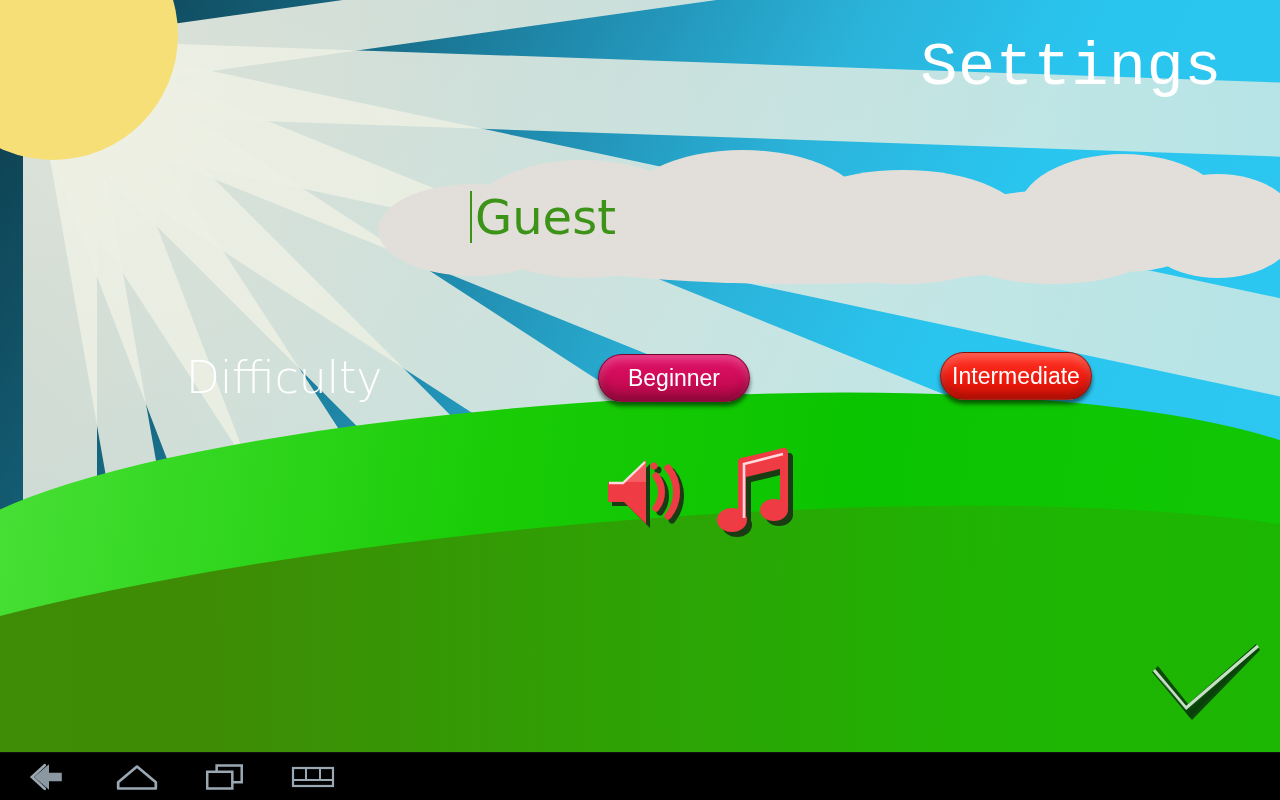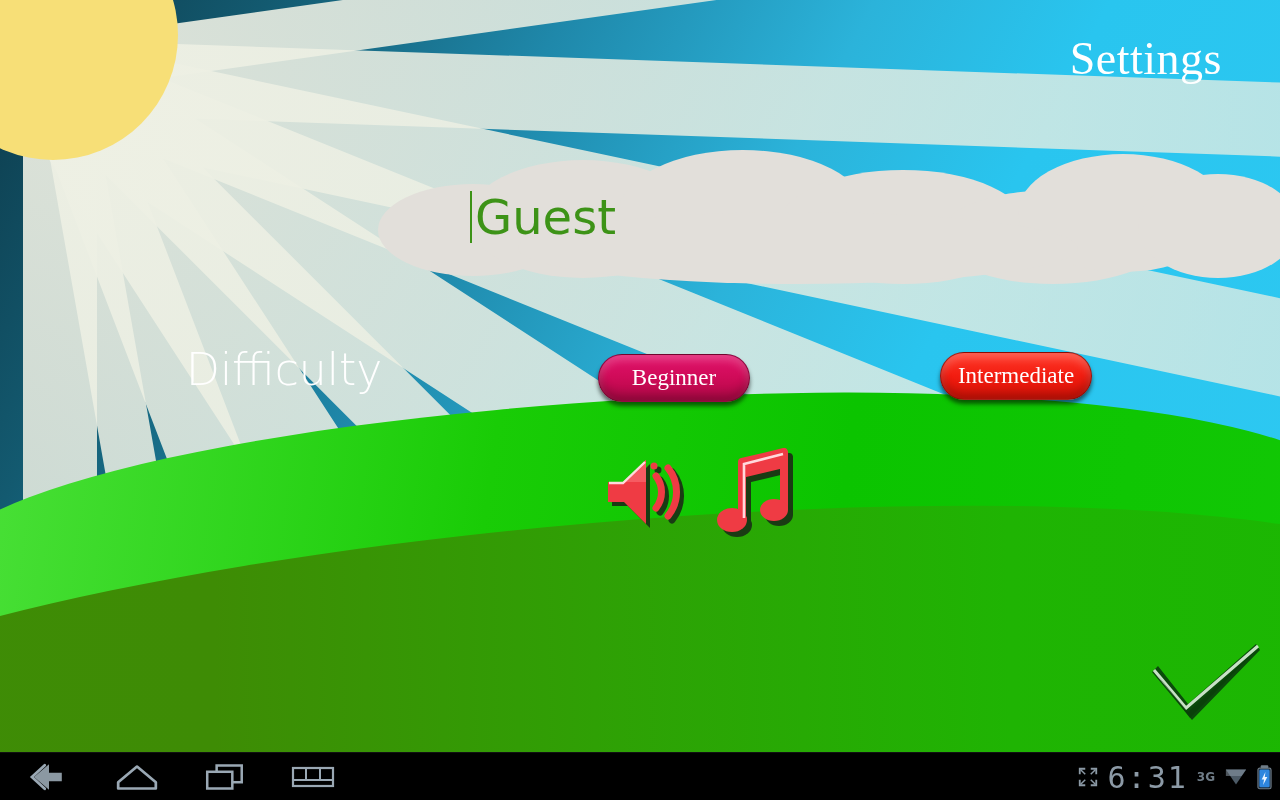--- a/index.html
+++ b/index.html
@@ -48,47 +48,47 @@
 
   
   .sun {
     position:absolute; left:-72px; top:-90px; width:250px; height:250px;
     border-radius:50%; background:#f7df77;
   }
 
   
   .title {
     position:absolute; right:58px; top:32px; color:#fff;
-    font-size:46px; font-weight:300; letter-spacing:.5px;
-    font-family:Liberation Serif, serif;
+    font-size:62px; font-weight:300; letter-spacing:.5px;
+    font-family:Liberation Mono, monospace;
   }
   .label {
     position:absolute; color:#fff; font-size:44px; font-weight:300;
     font-family:"DejaVu Sans", sans-serif; white-space:nowrap;
   }
   .label.player { left:157px; top:190px; }
-  .label.difficulty { left:186px; top:344px; }
+  .label.difficulty { left:186px; top:352px; }
 
   .name-field {
     position:absolute; left:470px; top:186px; width:420px; height:62px;
     display:flex; align-items:center;
   }
   .caret { width:2px; height:52px; background:#3d9317; margin-right:3px; }
   .name-value {
     color:#3d9317; font-size:48px; font-weight:400;
     font-family:"DejaVu Sans", sans-serif; line-height:1;
   }
 
   
   .diff-row { position:absolute; left:598px; top:348px; width:668px; height:58px; }
   .pill {
     position:absolute; top:0; height:48px; border-radius:26px;
     display:flex; align-items:center; justify-content:center;
     color:#fff; font-size:23px; font-weight:400;
-    font-family:Liberation Serif, serif; white-space:nowrap;
+    font-family:Liberation Sans, sans-serif; white-space:nowrap;
     box-shadow:0 4px 4px rgba(0,0,0,.55), inset 0 -6px 10px rgba(0,0,0,.22), inset 0 5px 8px rgba(255,255,255,.22);
     border:1px solid rgba(0,0,0,.35);
     cursor:pointer;
   }
   .pill.unselected { background:linear-gradient(180deg,#ff3a2a 0%, #f21c10 50%, #d61206 100%); }
   .pill.selected   { background:linear-gradient(180deg,#e2126b 0%, #cf0b58 50%, #ae0845 100%); }
 
   
   .icon-btn { position:absolute; cursor:pointer; }
   #speaker-icon { left:606px; top:452px; width:92px; height:88px; }
@@ -239,44 +239,15 @@
         <svg viewBox="0 0 48 30" width="48" height="32">
           <rect x="4" y="6" width="40" height="18" fill="none" stroke="#9aa8b4" stroke-width="2.2"></rect>
           <line x1="17" y1="6" x2="17" y2="18" stroke="#9aa8b4" stroke-width="2"></line>
           <line x1="31" y1="6" x2="31" y2="18" stroke="#9aa8b4" stroke-width="2"></line>
           <line x1="4" y1="18" x2="44" y2="18" stroke="#9aa8b4" stroke-width="2"></line>
         </svg>
       </div>
 
     </div>
 
-    <div class="sys-right">
-
-      <div style="display:flex;align-items:center;">
-        <svg viewBox="0 0 24 24" width="22" height="22">
-          <path d="M3 9 L3 3 L9 3" stroke="#8b99a5" stroke-width="2" fill="none"></path>
-          <path d="M15 3 L21 3 L21 9" stroke="#8b99a5" stroke-width="2" fill="none"></path>
-          <path d="M21 15 L21 21 L15 21" stroke="#8b99a5" stroke-width="2" fill="none"></path>
-          <path d="M9 21 L3 21 L3 15" stroke="#8b99a5" stroke-width="2" fill="none"></path>
-          <path d="M4 4 L9 9 M20 4 L15 9 M20 20 L15 15 M4 20 L9 15" stroke="#8b99a5" stroke-width="1.6"></path>
-        </svg>
-      </div>
-
-      <div class="clock">6:31</div>
-
-      <div class="netlabel">3G</div>
-
-      <svg viewBox="0 0 26 22" width="24" height="22">
-        <path d="M2 3 L24 3 L13 19 Z" fill="#4c5a66"></path>
-        <path d="M2 3 L24 3 L19 10 L2 10 Z" fill="#8b99a5" opacity=".55"></path>
-      </svg>
-
-      <svg viewBox="0 0 16 26" width="15" height="25">
-        <rect x="4" y="0" width="8" height="3" rx="1" fill="#6f7c87"></rect>
-        <rect x="1" y="3" width="14" height="22" rx="2" fill="#1d2b38" stroke="#6f7c87" stroke-width="1.2"></rect>
-        <rect x="2.5" y="4.5" width="11" height="19" rx="1.5" fill="#2e86de"></rect>
-        <path d="M9 7 L5 15 L7.5 15 L6.5 21 L11 12.5 L8.3 12.5 Z" fill="#eaf4ff"></path>
-      </svg>
-
-    </div>
   </div>
 
 </div>
 
 </body></html>

